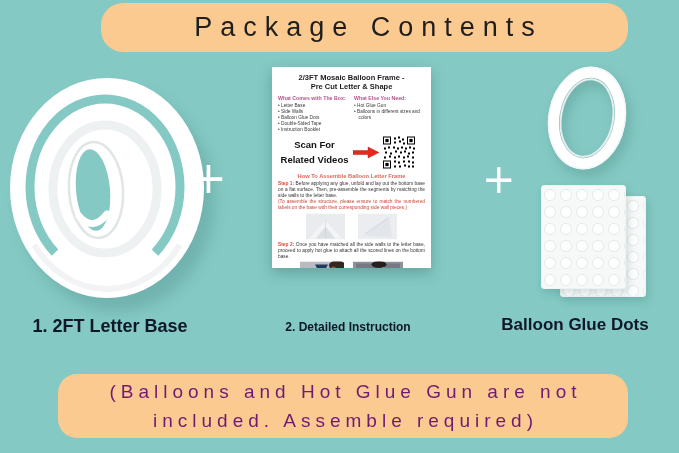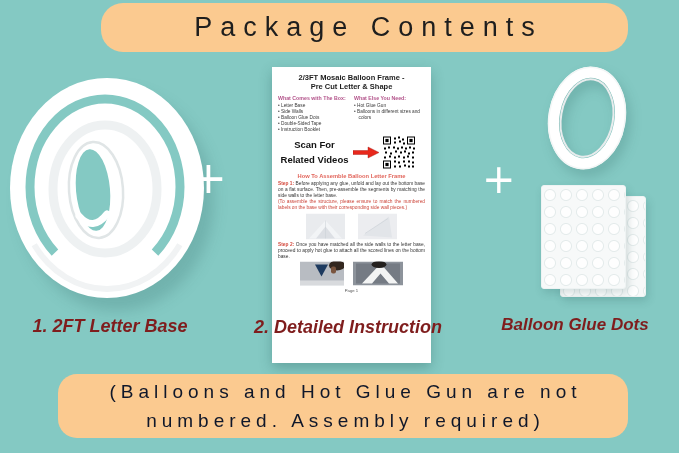--- a/index.html
+++ b/index.html
@@ -15,41 +15,41 @@
   }
   .banner-top span {
     font-size:27px; letter-spacing:8px; padding-left:8px; color:#1e1e1e; font-weight:400;
   }
   .banner-bottom {
     position:absolute; left:58px; top:374px; width:570px; height:64px;
     background:#fbca90; border-radius:19px;
     display:flex; flex-direction:column; align-items:center; justify-content:center;
   }
   .banner-bottom span {
-    font-size:19px; letter-spacing:5px; padding-left:5px; color:#0f172a; line-height:29px; white-space:nowrap;
+    font-size:19px; letter-spacing:5px; padding-left:5px; color:#701a75; line-height:29px; white-space:nowrap;
   }
   
   .roll-svg { position:absolute; left:2px; top:68px; filter:drop-shadow(10px 13px 7px rgba(25,80,77,.18)); }
   .tape-svg { position:absolute; left:545px; top:66px; filter:drop-shadow(4px 7px 6px rgba(25,80,77,.2)); }
   .plus { position:absolute; color:#ffffff; font-family:"DejaVu Sans", sans-serif; }
   .plus-left  { left:190px; top:152px; font-size:44px; }
   .plus-right { left:482px; top:156px; font-size:40px; }
   .sheet {
     position:absolute; border-radius:3px;
     background-color:#f7f9f9;
     background-image:radial-gradient(circle at 8px 9px, #fefefe 0 4.5px, #e4ebeb 5.5px, #f7f9f9 6.5px);
     background-size:16px 17px;
     border:1px solid #eef3f3;
     box-shadow:2px 4px 8px rgba(25,80,77,.18);
   }
   .sheet-back  { left:560px; top:196px; width:84px; height:99px;  z-index:1; }
   .sheet-front { left:541px; top:185px; width:83px; height:102px; z-index:2; }
   
   .page {
-    position:absolute; left:272px; top:67px; width:159px; height:296px;
+    position:absolute; left:272px; top:67px; width:159px; height:201px;
     background:#ffffff; box-shadow:0 5px 12px rgba(25,80,77,.3); overflow:hidden;
   }
   .page-inner {
     width:318px; height:472px; transform:scale(.5); transform-origin:0 0;
     box-sizing:border-box; padding:10px 12px 0;
   }
   .p-title { text-align:center; font-weight:bold; font-size:15px; line-height:19px; color:#1c1c1c; }
   .p-cols { display:flex; margin-top:8px; }
   .p-col-left { width:152px; } .p-col-right { width:142px; }
   .p-col-h { font-size:10.5px; color:#b3548b; font-weight:bold; margin:0 0 3px; }
@@ -60,23 +60,23 @@
   .p-scan { width:146px; text-align:center; font-weight:bold; font-size:19px; line-height:30px; color:#121212; }
   .p-arrow { margin:0 4px; }
   .p-howto { text-align:center; color:#e2655b; font-weight:bold; font-size:11.5px; margin-top:6px; }
   .p-step { font-size:9.6px; line-height:12px; color:#333333; text-align:justify; margin-top:3px; }
   .step-label { color:#d44a3e; font-weight:bold; margin-right:3px; }
   .p-note { font-size:9.6px; line-height:12px; color:#cc4439; text-align:justify; }
   .p-photos1 { display:flex; justify-content:center; gap:26px; margin-top:7px; }
   .p-photos2 { display:flex; justify-content:center; gap:18px; margin-top:5px; }
   .p-pagenum { text-align:center; font-size:8.5px; color:#555555; margin-top:4px; }
   
-  .item-label { position:absolute; text-align:center; font-weight:bold; color:#7f1d1d;font-style:italic; }
+  .item-label { position:absolute; text-align:center; font-weight:bold; color:#0f172a; }
   .label-1 { left:10px;  top:314px; width:200px; font-size:18px; line-height:24px; }
-  .label-2 { left:248px; top:315px; width:200px; font-size:18px; line-height:24px; }
+  .label-2 { left:248px; top:315px; width:200px; font-size:12px; line-height:24px; }
   .label-3 { left:472px; top:313px; width:206px; font-size:17px; line-height:23px; }
 </style>
 </head>
 <body>
 
 <div class="canvas">
 
   <div class="banner-top">
     <span>Package Contents</span>
   </div>
@@ -208,16 +208,16 @@
   </div>
   <div class="item-label label-2">
     <div>2. Detailed Instruction</div>
   </div>
   <div class="item-label label-3">
     <div>Balloon Glue Dots</div>
   </div>
 
   <div class="banner-bottom">
     <span>(Balloons and Hot Glue Gun are not</span>
-    <span>numbered. Assembly required)</span>
+    <span>included. Assemble required)</span>
   </div>
 
 </div>
 
 </body></html>

